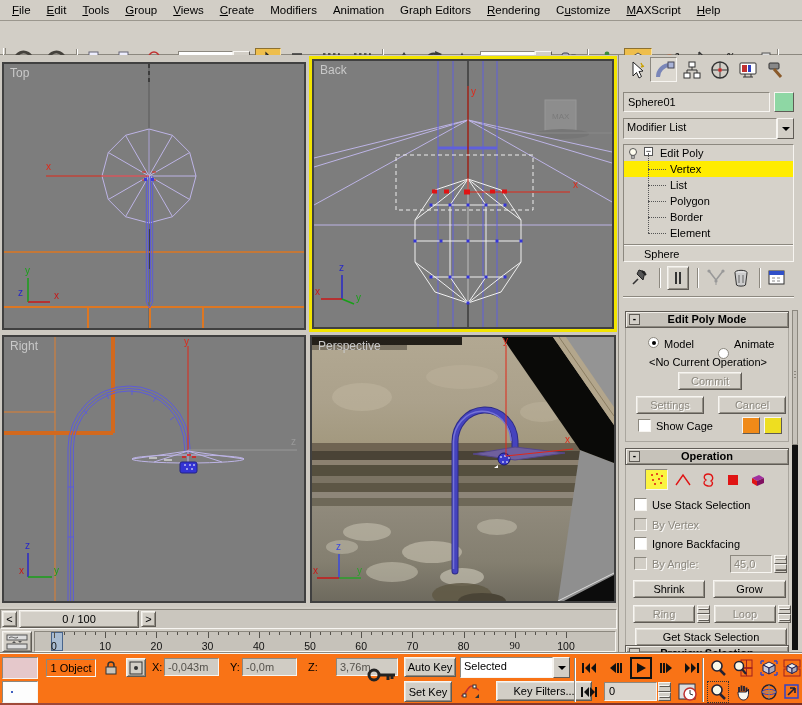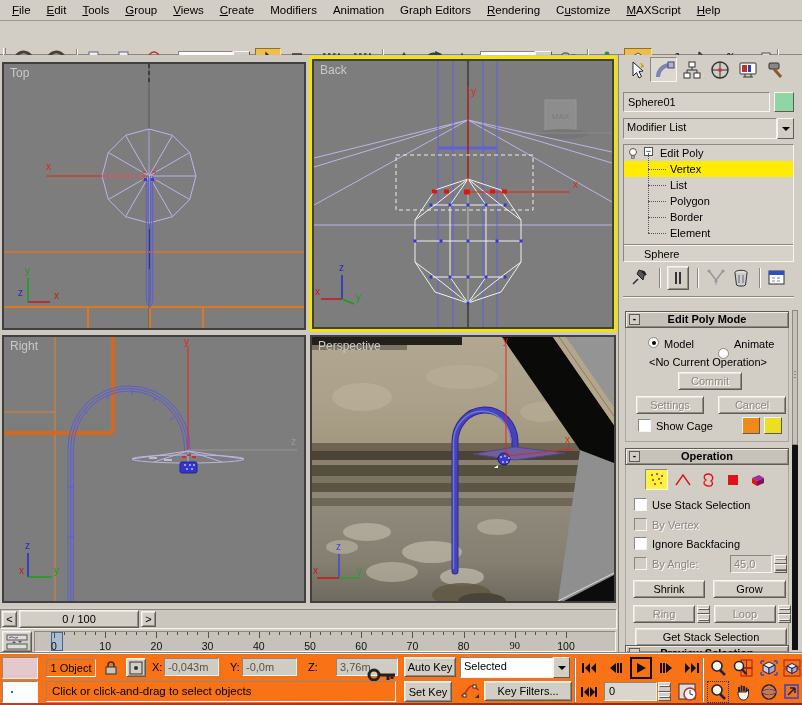--- a/index.html
+++ b/index.html
@@ -814,39 +814,38 @@
     <span class="lbl" style="left:230px;top:7px">Y:</span>
     <div class="stfld" style="left:242px;top:4px;width:55px">-0,0m</div>
     <span class="lbl" style="left:308px;top:7px">Z:</span>
     <div class="stfld" style="left:336px;top:4px;width:62px">3,76m</div>
     <div class="abs" style="left:366px;top:8px">
       <svg width="32" height="26">
           <circle cx="8" cy="13" r="5" fill="none" stroke="#222" stroke-width="3"></circle>
           <path d="M13 13 H29 M22 13 V18 M26 13 V17" stroke="#222" stroke-width="3"></path>
         </svg>
     </div>
-    <div class="abs sunken" style="left:46px;top:27px;width:350px;height:21px;padding:3px 5px;font-size:11.5px">Click or click-and-drag to select objects</div>
 
     <div class="abs pbtn" style="left:404px;top:3px;width:52px;height:20px">Auto Key</div>
     <div class="abs pbtn" style="left:404px;top:27px;width:48px;height:21px">Set Key</div>
     <div class="ddrop abs" style="left:460px;top:3px;width:110px;position:absolute">
       <div class="fld">Selected</div>
       <div class="arr">
           <div class="dar"></div>
         </div>
     </div>
     <div class="abs" style="left:459px;top:28px">
       <svg width="22" height="18">
           <path d="M2 14 C7 14 8 4 13 4 C17 4 18 8 20 8" fill="none" stroke="#c03030" stroke-width="1.6"></path>
           <rect x="4" y="12" width="3" height="3" fill="#fff" stroke="#333"></rect>
           <rect x="14" y="3" width="3" height="3" fill="#fff" stroke="#333"></rect>
           <path d="M16 16 l4 0 0 -4 Z" fill="#333"></path>
         </svg>
     </div>
-    <div class="abs pbtn" style="left:484px;top:27px;width:88px;height:20px">Key Filters...</div>
+    <div class="abs pbtn" style="left:496px;top:27px;width:96px;height:20px">Key Filters...</div>
 
     <div class="sep abs" style="left:574px;top:4px;height:44px"></div>
 
     <div class="abs btn" style="left:579px;top:5px;width:20px;height:18px">
       <svg width="16" height="12">
           <path d="M2 1 V11" stroke="#111" stroke-width="2"></path>
           <path d="M9 1 L4 6 L9 11 Z M15 1 L10 6 L15 11 Z" fill="#111"></path>
         </svg>
     </div>
     <div class="abs btn" style="left:605px;top:5px;width:20px;height:18px">

